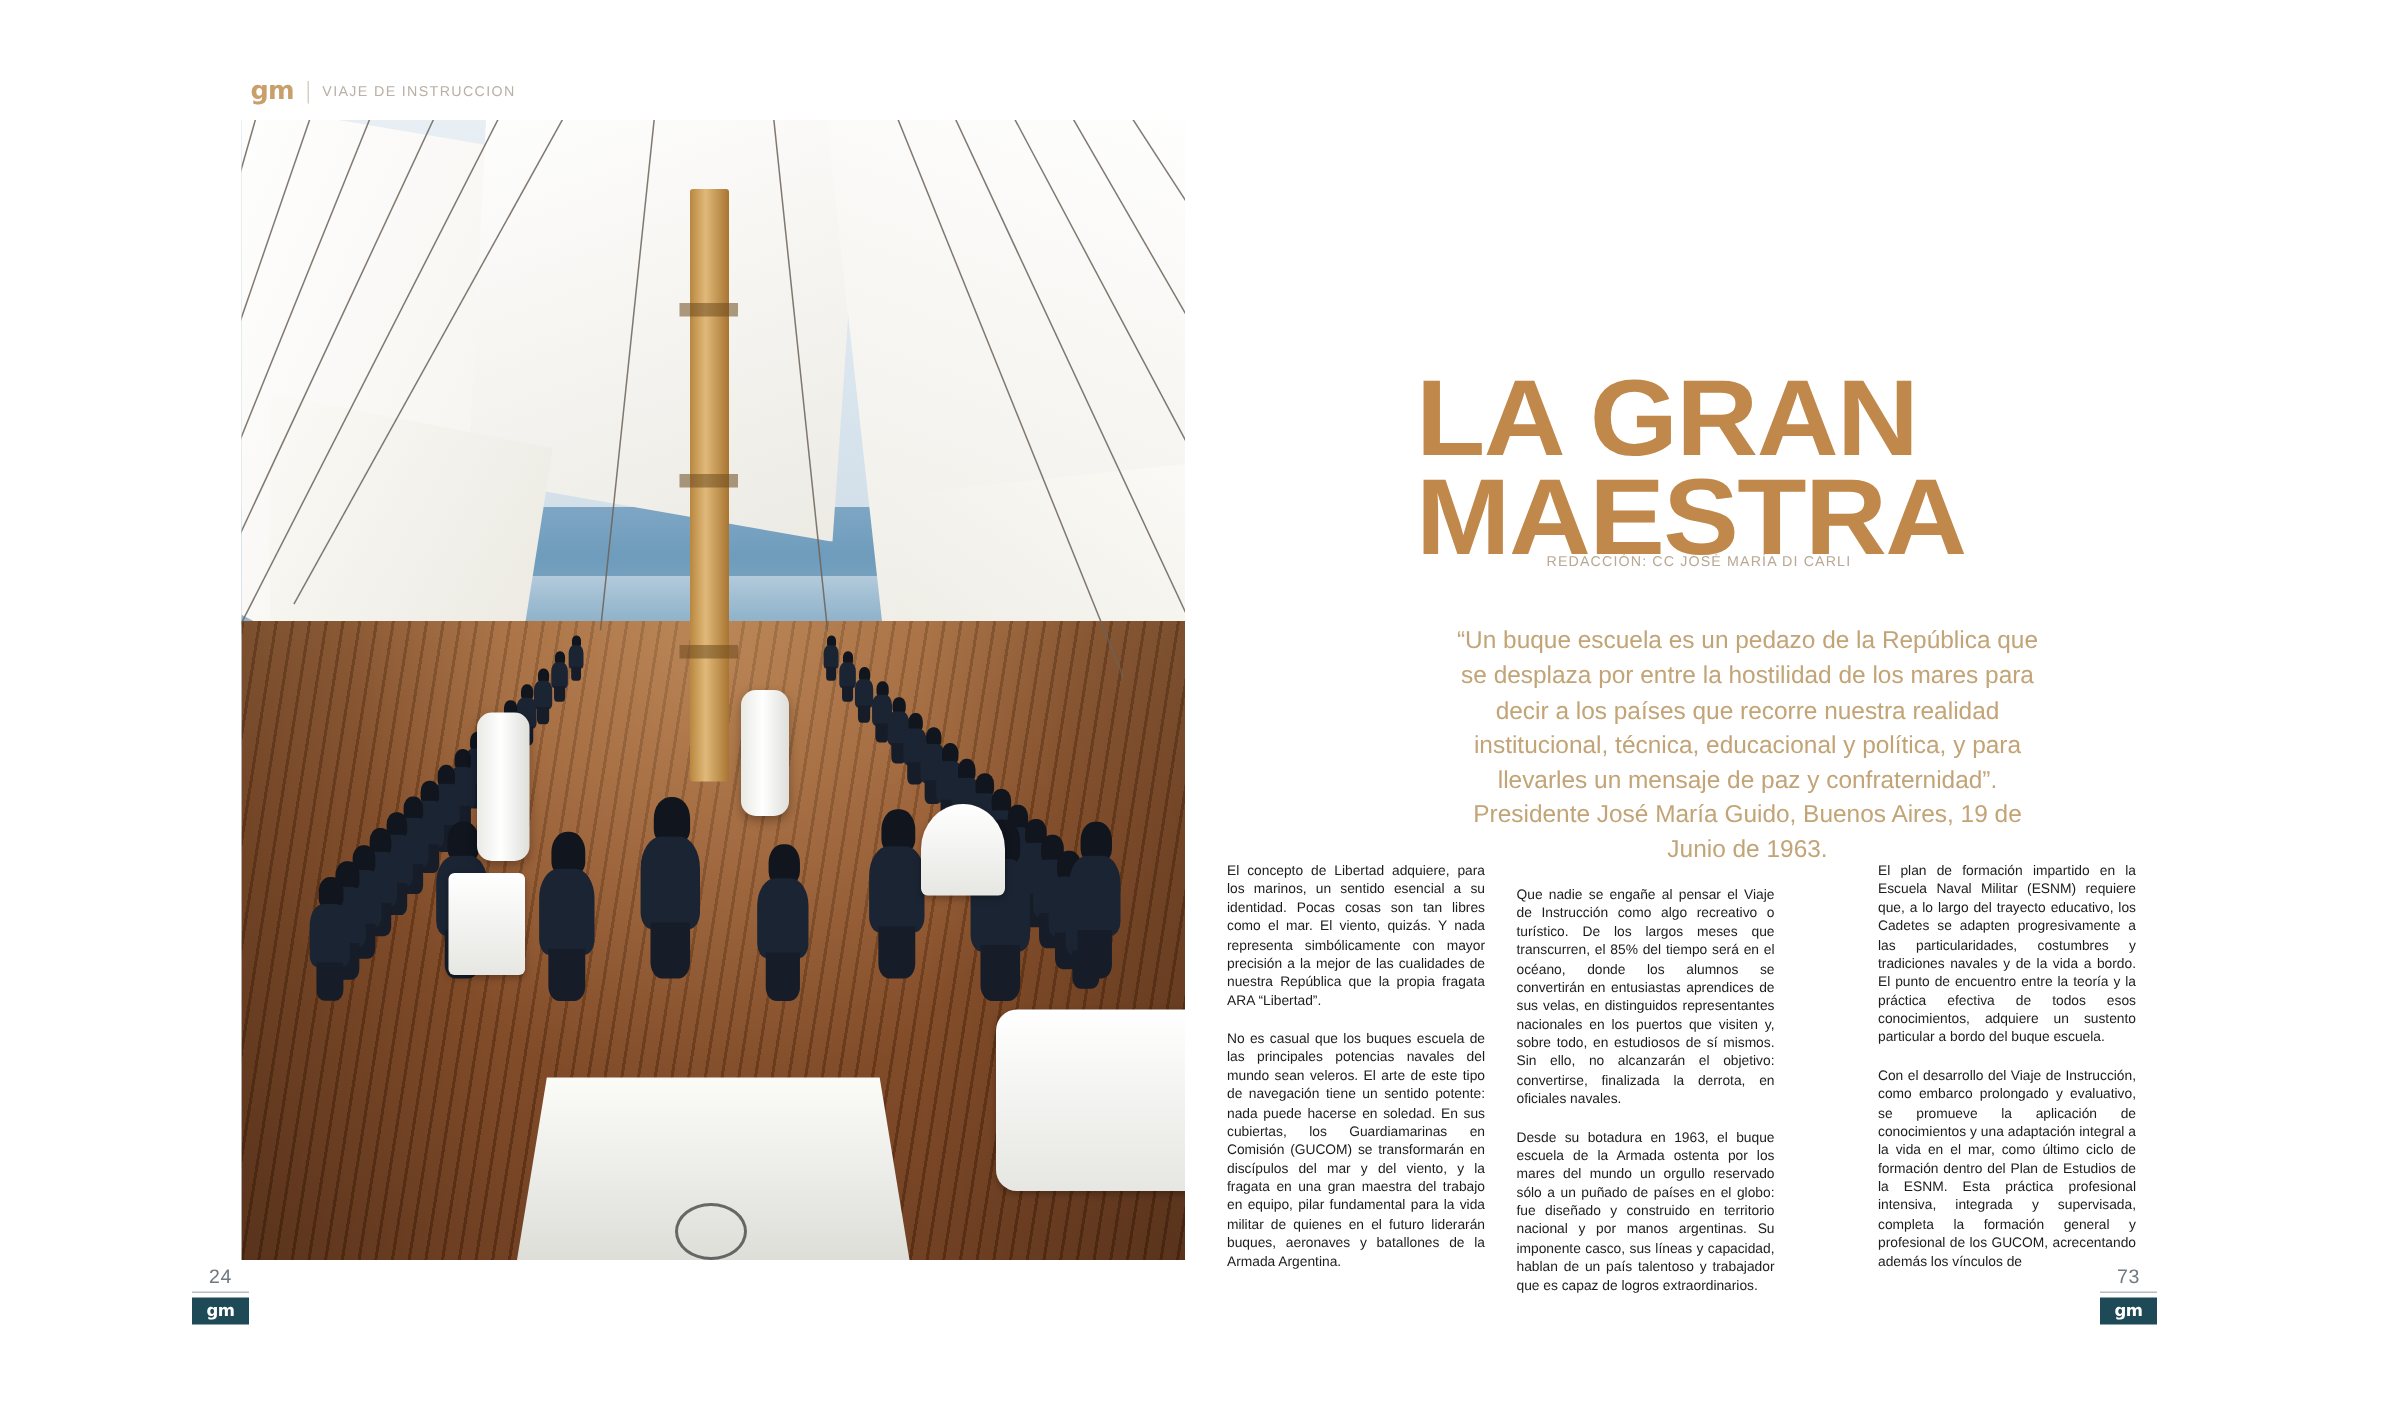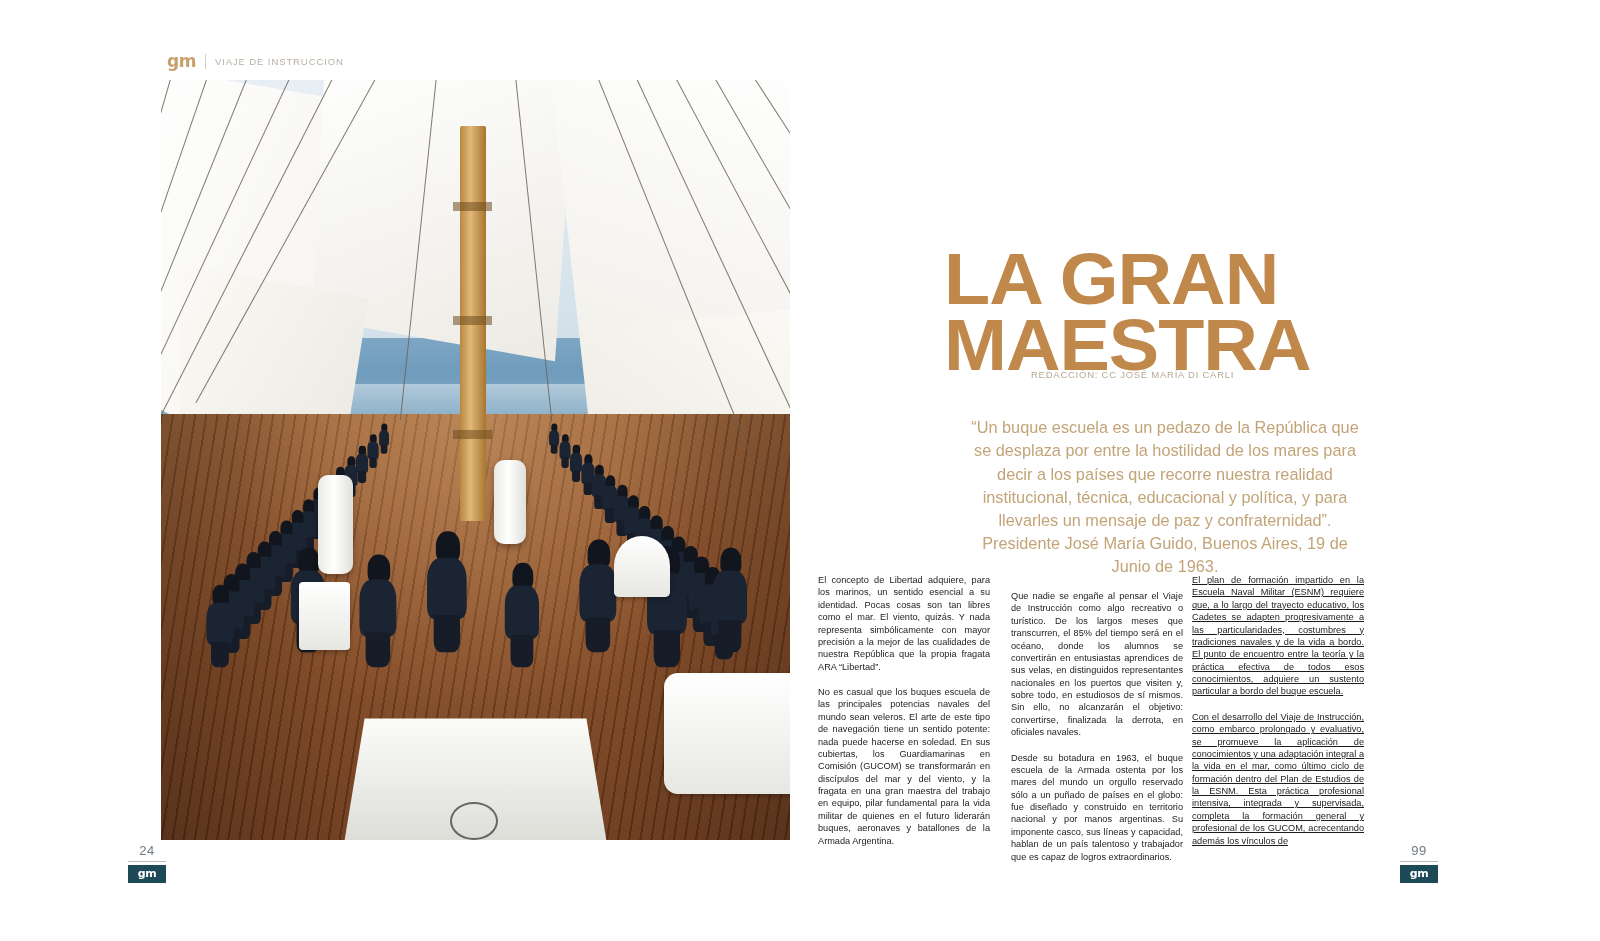--- a/index.html
+++ b/index.html
@@ -139,21 +139,21 @@
 
   
   .col{
     position:absolute;top:574px;width:172px;
     font-size:9.2px;line-height:1.345;
     color:#1c1c1c;text-align:justify;
   }
   .col p{margin:0 0 13px 0;}
   .col.c1{left:818px;}
   .col.c2{left:1011px;margin-top:16px;}
-  .col.c3{left:1192px;text-decoration:underline;}
+  .col.c3{left:1252px;}
 
   
   .folio{position:absolute;width:38px;text-align:center;}
   .folio .num{
     font-size:13px;color:#6f7a80;line-height:16px;letter-spacing:.5px;
   }
   .folio .rule{height:1px;background:#b6bcc0;margin:2px 0 3px 0;}
   .folio .mark{
     background:#1e4a58;color:#ffffff;
     font-family:"DejaVu Sans", sans-serif;
@@ -438,18 +438,18 @@
       <p>El plan de formación impartido en la Escuela Naval Militar (ESNM) requiere que, a lo largo del trayecto educativo, los Cadetes se adapten progresivamente a las particularidades, costumbres y tradiciones navales y de la vida a bordo. El punto de encuentro entre la teoría y la práctica efectiva de todos esos conocimientos, adquiere un sustento particular a bordo del buque escuela.</p>
       <p>Con el desarrollo del Viaje de Instrucción, como embarco prolongado y evaluativo, se promueve la aplicación de conocimientos y una adaptación integral a la vida en el mar, como último ciclo de formación dentro del Plan de Estudios de la ESNM. Esta práctica profesional intensiva, integrada y supervisada, completa la formación general y profesional de los GUCOM, acrecentando además los vínculos de</p>
     </div>
 
   <div class="folio left">
     <div class="num">24</div>
     <div class="rule"></div>
     <div class="mark">gm</div>
   </div>
   <div class="folio right">
-    <div class="num">99</div>
+    <div class="num">73</div>
     <div class="rule"></div>
     <div class="mark">gm</div>
   </div>
 
 </div>
 
 </body></html>

